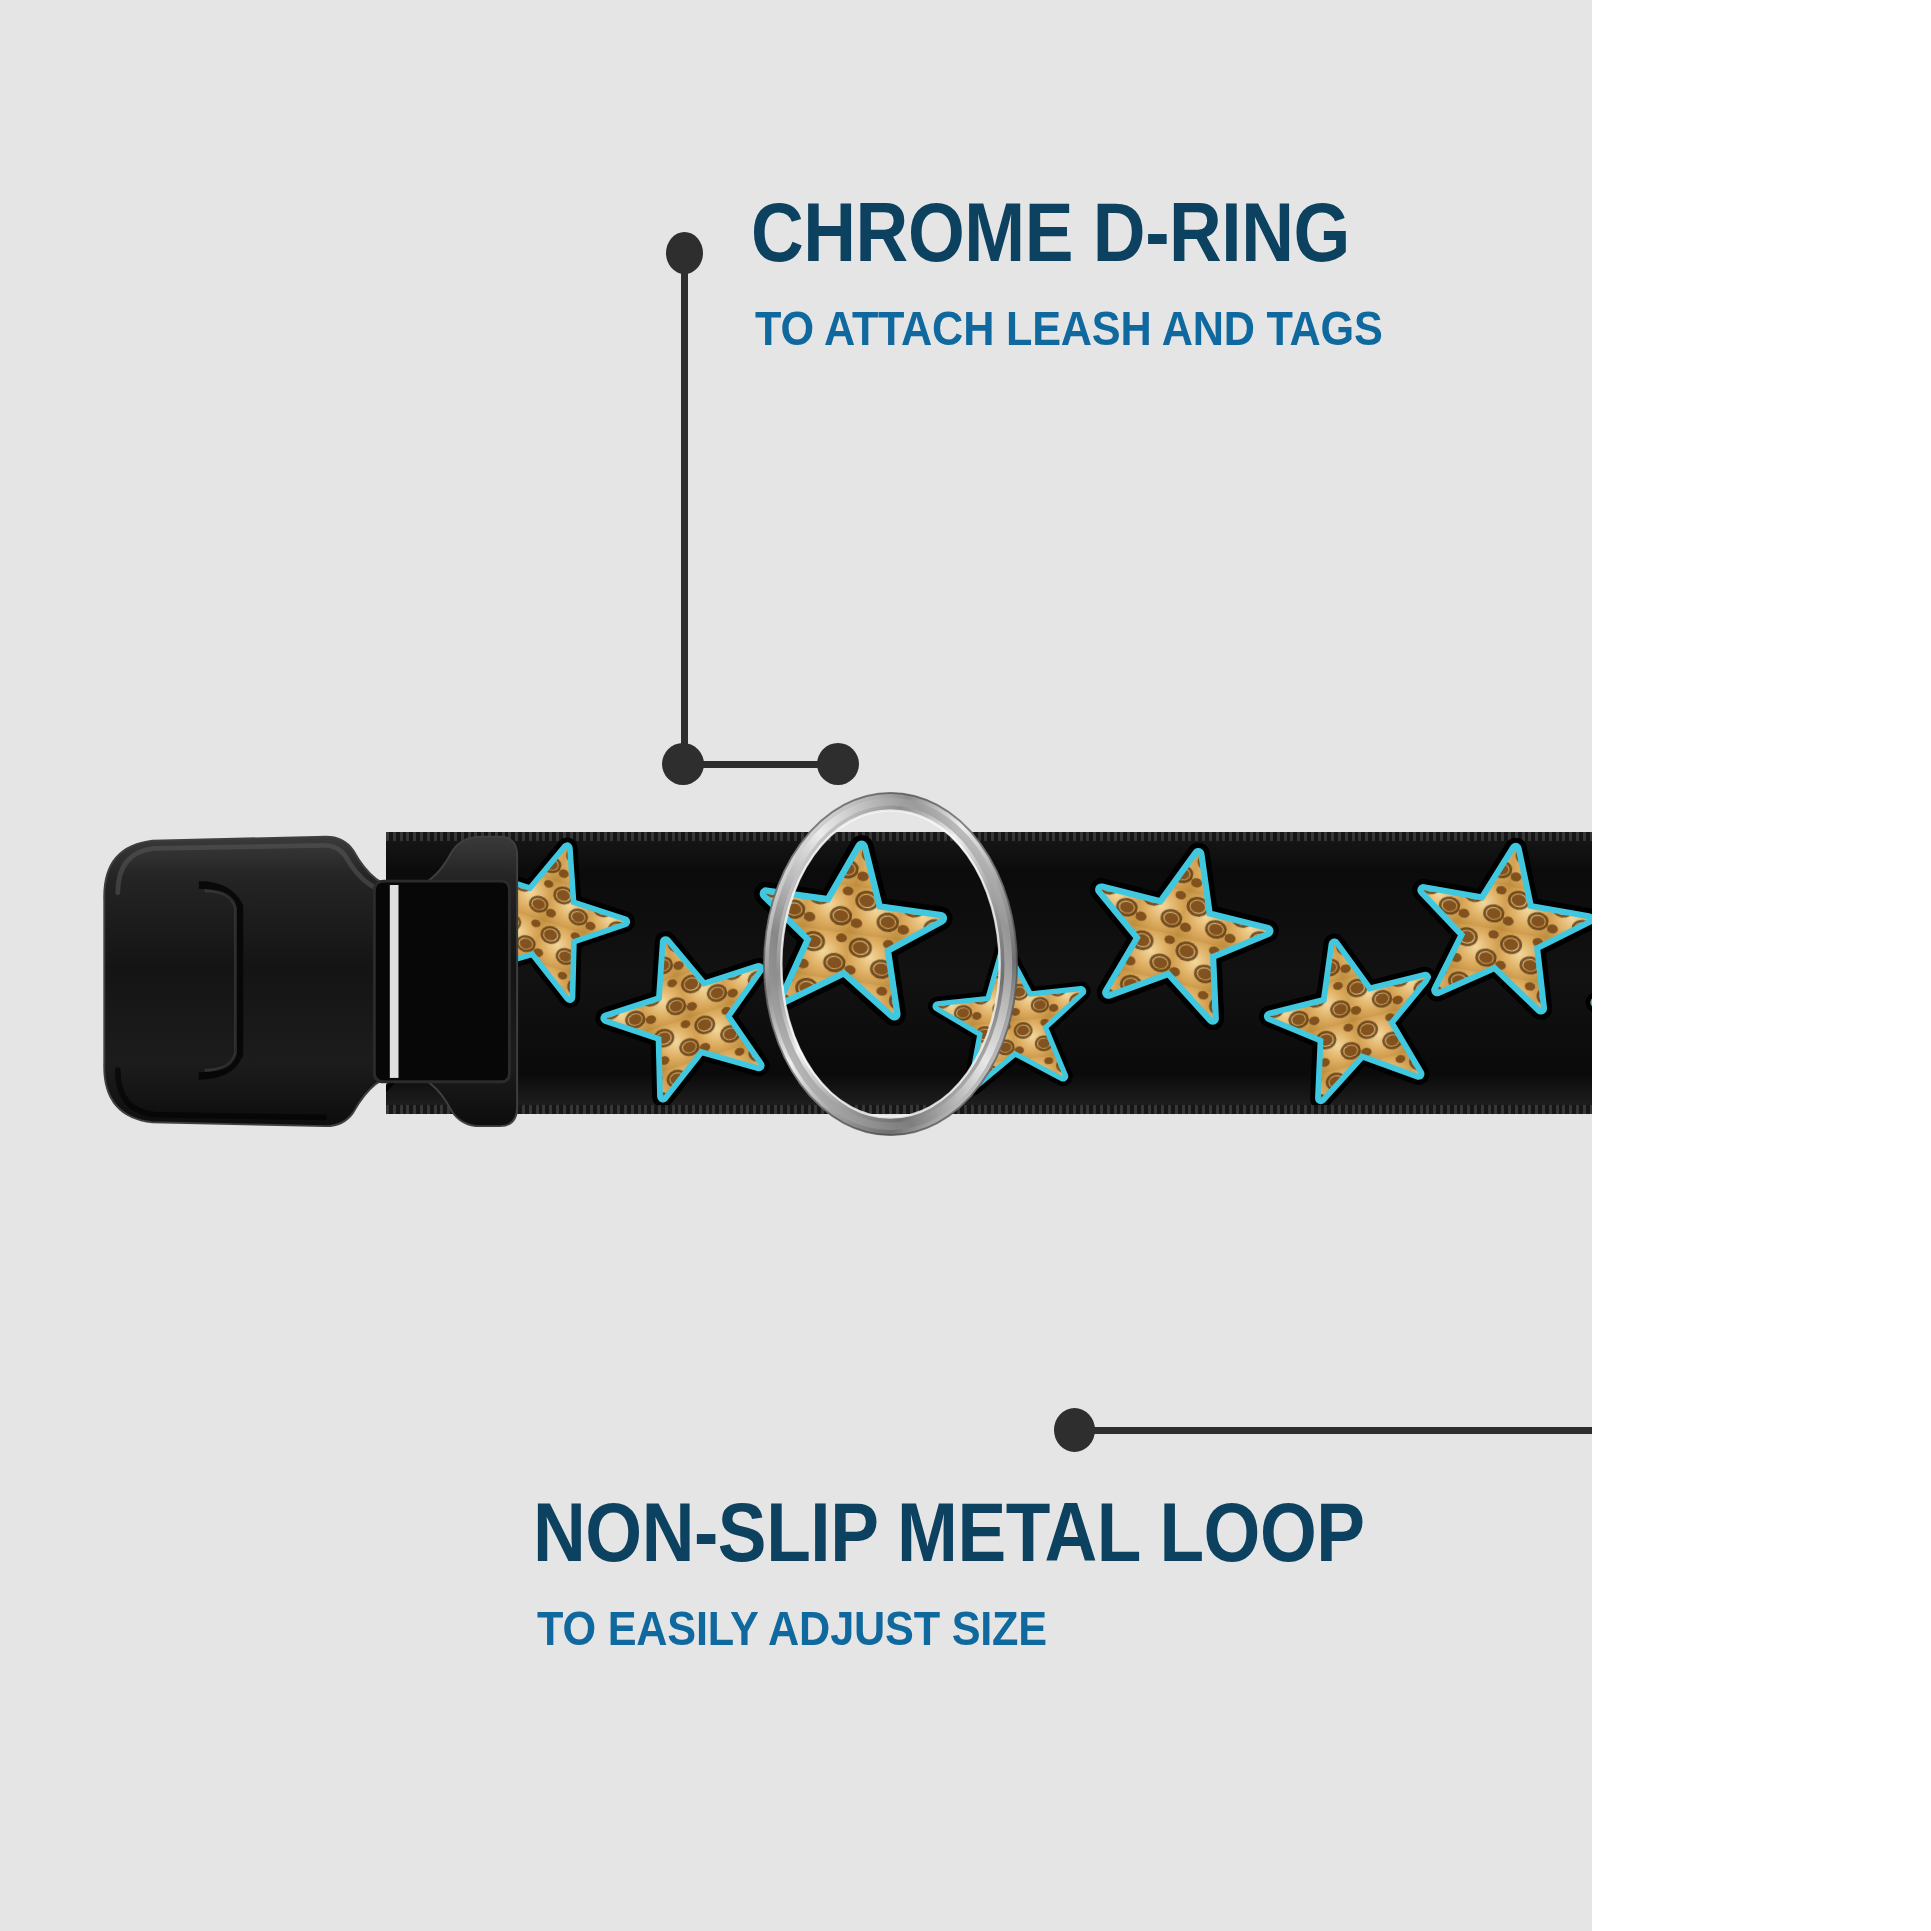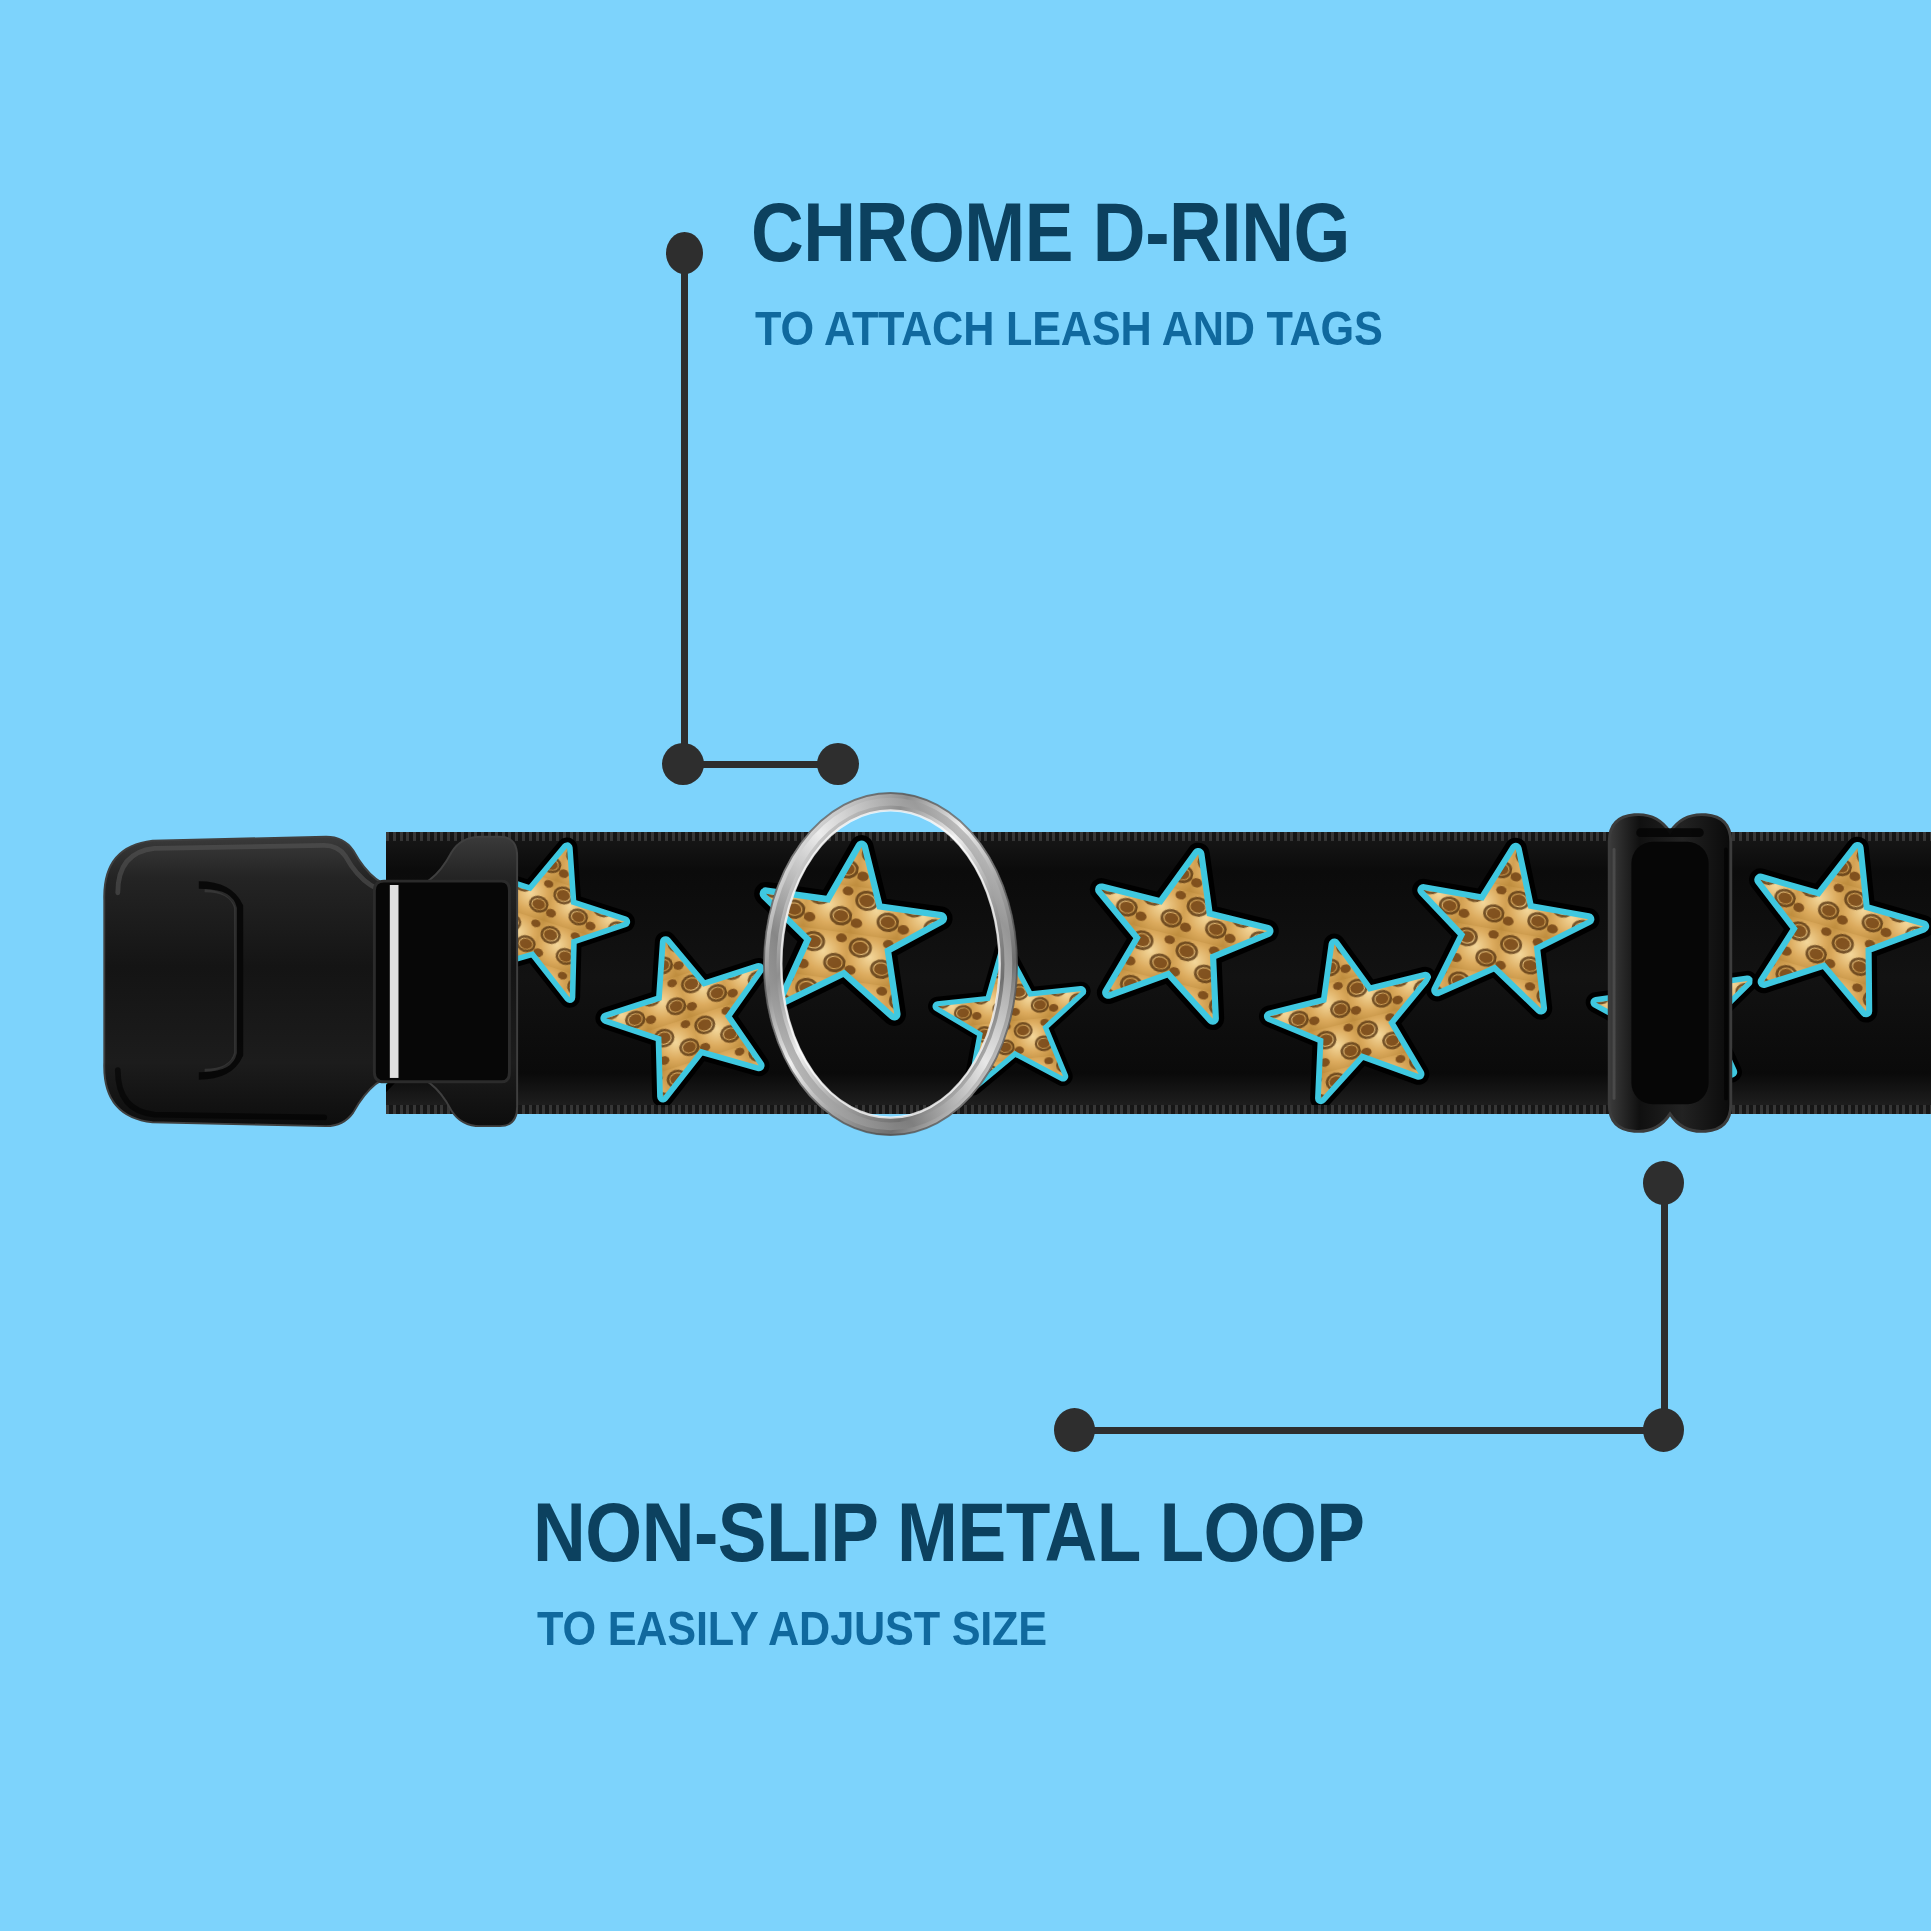--- a/index.html
+++ b/index.html
@@ -6,23 +6,23 @@
   html, body {
     margin: 0;
     padding: 0;
     background: #ffffff;
   }
   body {
     font-family: "Liberation Sans", sans-serif;
   }
   #stage {
     position: relative;
-    width: 1931px;
+    width: 1592px;
     height: 1931px;
-    background: #7dd3fc;
+    background: #e5e5e5;
     overflow: hidden;
   }
 
   
   .headline {
     position: absolute;
     font-family: "Liberation Sans", sans-serif;
     font-weight: 700;
     color: #0c415f;
     letter-spacing: -0.5px;

